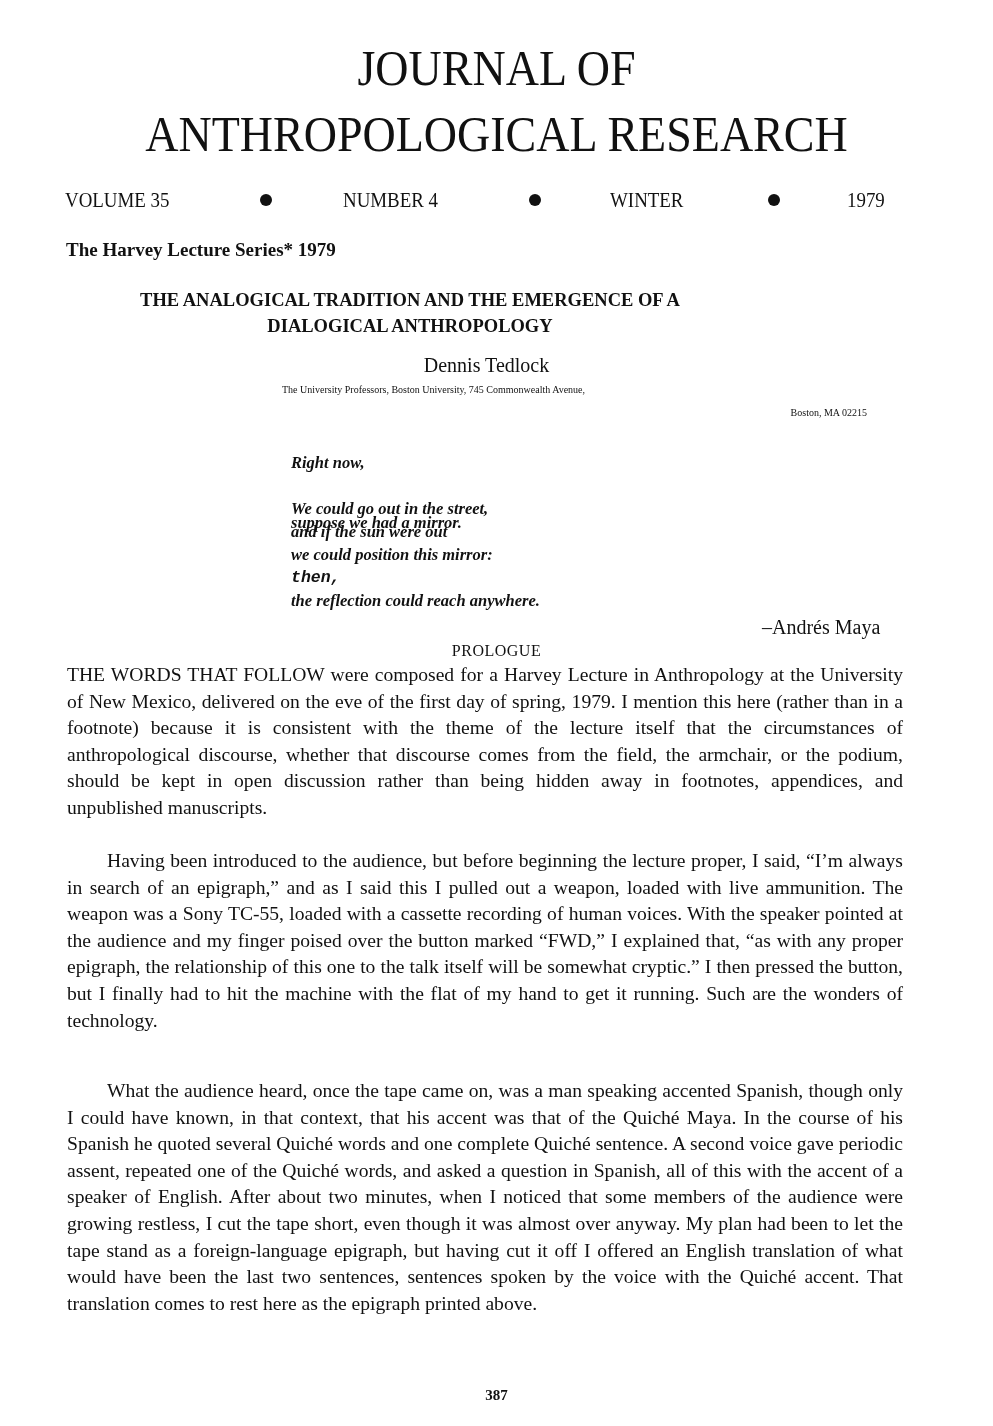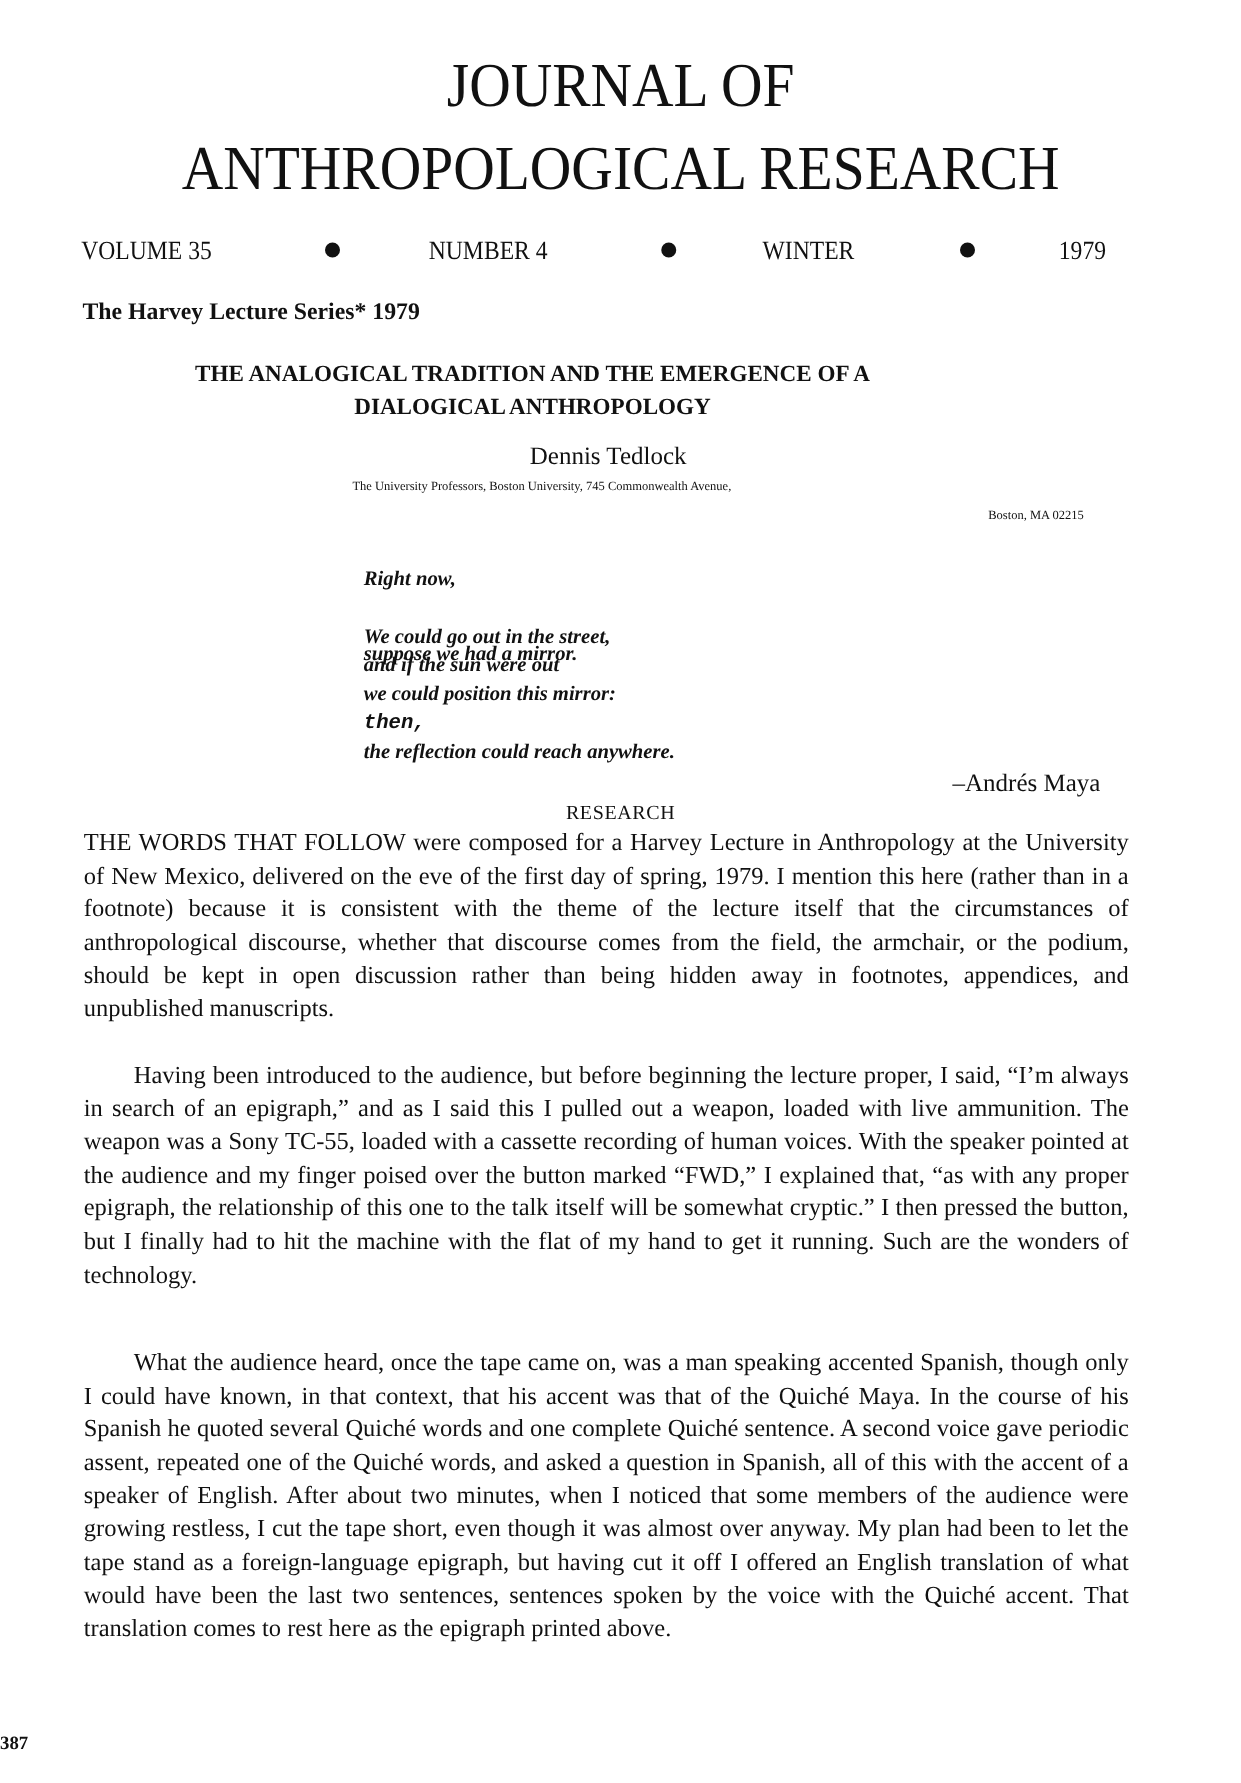--- a/index.html
+++ b/index.html
@@ -12,42 +12,42 @@
     left: 0; width: 993px; text-align: center;
     font-size: 50px; line-height: 60px; letter-spacing: 0px;
     transform: scaleX(0.92); transform-origin: center;
   }
   #jt1 { top: 38px; }
   #jt2 { top: 104px; }
   .issue-item { top: 186px; font-size: 21px; line-height: 28px; transform: scaleX(0.9); transform-origin: left; }
   .bullet { top: 186px; width: 12px; height: 12px; border-radius: 50%; background: #111; margin-top: 8px; }
   .series { top: 237px; left: 66px; font-size: 19px; font-weight: bold; line-height: 26px; font-family: Liberation Serif, serif; }
   .art-title {
-    left: 16px; width: 820px; text-align: center; font-weight: bold;
+    left: 0; width: 820px; text-align: center; font-weight: bold;
     font-size: 18.5px; line-height: 26px;
   }
   #at1 { top: 287px; }
   #at2 { top: 313px; }
   .author { top: 352px; left: 0; width: 973px; text-align: center; font-size: 20px; line-height: 26px; }
   .affil { left: 0; width: 867px; text-align: center; font-size: 10px; line-height: 22px; font-weight: normal; }
   #af1 { top: 379px; }
   #af2 { top: 402px; text-align: right; }
   .epi-line { left: 291px; font-style: italic; font-weight: bold; font-size: 16.5px; line-height: 23.5px; }
   .epi-attr { top: 614px; left: 762px; font-size: 20px; line-height: 26px; }
   .section-heading { top: 640px; left: 0; width: 993px; text-align: center; font-size: 16px; line-height: 22px; letter-spacing: 0.5px; }
   .body-text {
     left: 67px; width: 836px; font-size: 19.6px; line-height: 26.6px;
     text-align: justify; text-align-last: left;
   }
   .body-text p { margin: 0; }
   .para-indent { text-indent: 40px; }
   #para0 { top: 662px; }
   #para1 { top: 848px; }
   #para2 { top: 1078px; }
-  .page-num { top: 1385px; left: 0; width: 993px; font-size: 15px; font-weight: bold; line-height: 20px; }
+  .page-num { top: 1385px; left: 0; width: 993px; text-align: center; font-size: 15px; font-weight: bold; line-height: 20px; }
 </style>
 </head>
 <body>
 
 <div class="abs journal-title" id="jt1">JOURNAL OF</div>
 <div class="abs journal-title" id="jt2">ANTHROPOLOGICAL RESEARCH</div>
 
 <div>
   <span class="abs issue-item" style="left:65px;">VOLUME 35</span>
   <span class="abs bullet" style="left:260px;"></span>
@@ -71,21 +71,21 @@
   <div class="abs epi-line" style="top:451px;">Right now,</div>
   <div class="abs epi-line" style="top:484px;margin-top:27px;">suppose we had a mirror.</div>
   <div class="abs epi-line" style="top:497px;">We could go out in the street,</div>
   <div class="abs epi-line" style="top:520px;">and if the sun were out</div>
   <div class="abs epi-line" style="top:543px;">we could position this mirror:</div>
   <div class="abs epi-line" style="top:566px;font-family:Liberation Mono, monospace;">then,</div>
   <div class="abs epi-line" style="top:589px;">the reflection could reach anywhere.</div>
   <div class="abs epi-attr">–Andrés Maya</div>
 </div>
 
-<div class="abs section-heading">RESEARCH</div>
+<div class="abs section-heading">PROLOGUE</div>
 
 <div class="abs body-text" id="para0">
   <p>THE WORDS THAT FOLLOW were composed for a Harvey Lecture in Anthropology at the University of New Mexico, delivered on the eve of the first day of spring, 1979. I mention this here (rather than in a footnote) because it is consistent with the theme of the lecture itself that the circumstances of anthropological discourse, whether that discourse comes from the field, the armchair, or the podium, should be kept in open discussion rather than being hidden away in footnotes, appendices, and unpublished manuscripts.</p>
 </div>
 <div class="abs body-text" id="para1">
   <p class="para-indent">Having been introduced to the audience, but before beginning the lecture proper, I said, “I’m always in search of an epigraph,” and as I said this I pulled out a weapon, loaded with live ammunition. The weapon was a Sony TC-55, loaded with a cassette recording of human voices. With the speaker pointed at the audience and my finger poised over the button marked “FWD,” I explained that, “as with any proper epigraph, the relationship of this one to the talk itself will be somewhat cryptic.” I then pressed the button, but I finally had to hit the machine with the flat of my hand to get it running. Such are the wonders of technology.</p>
 </div>
 <div class="abs body-text" id="para2">
   <p class="para-indent">What the audience heard, once the tape came on, was a man speaking accented Spanish, though only I could have known, in that context, that his accent was that of the Quiché Maya. In the course of his Spanish he quoted several Quiché words and one complete Quiché sentence. A second voice gave periodic assent, repeated one of the Quiché words, and asked a question in Spanish, all of this with the accent of a speaker of English. After about two minutes, when I noticed that some members of the audience were growing restless, I cut the tape short, even though it was almost over anyway. My plan had been to let the tape stand as a foreign-language epigraph, but having cut it off I offered an English translation of what would have been the last two sentences, sentences spoken by the voice with the Quiché accent. That translation comes to rest here as the epigraph printed above.</p>
 </div>

